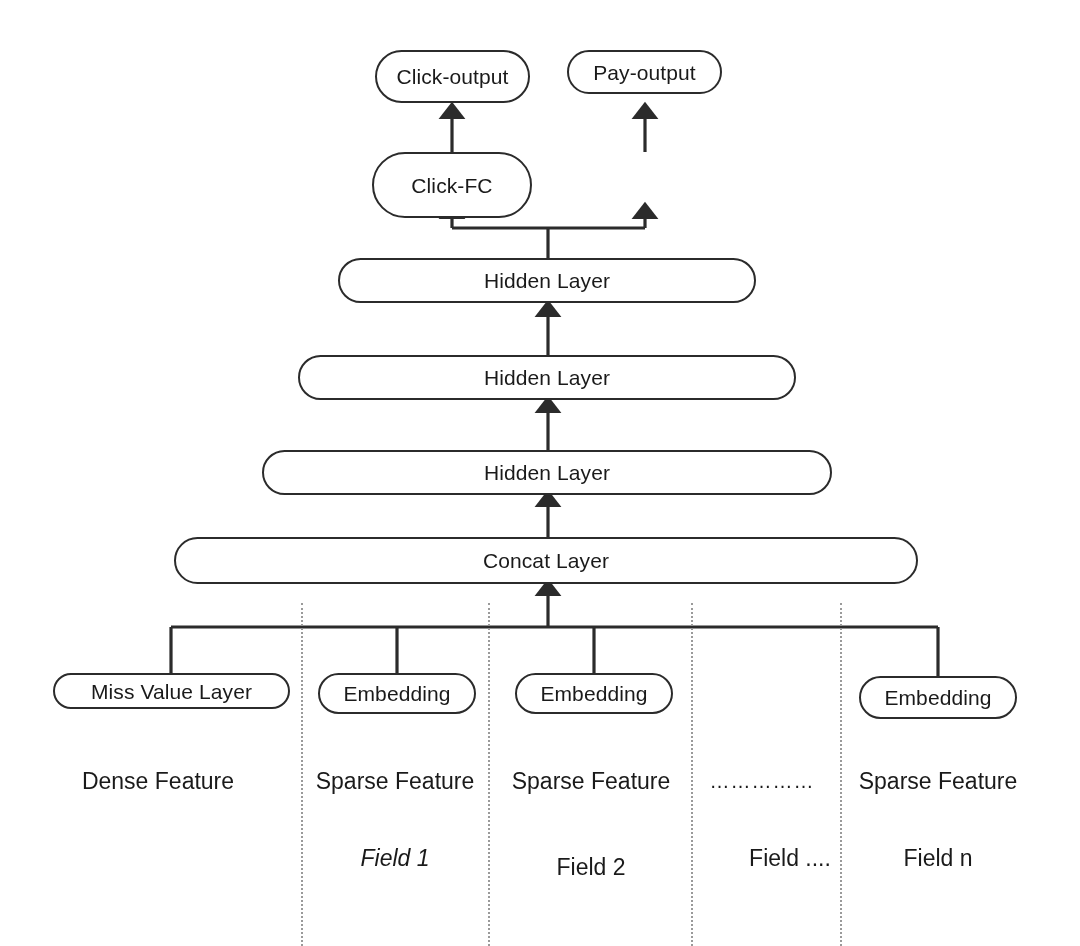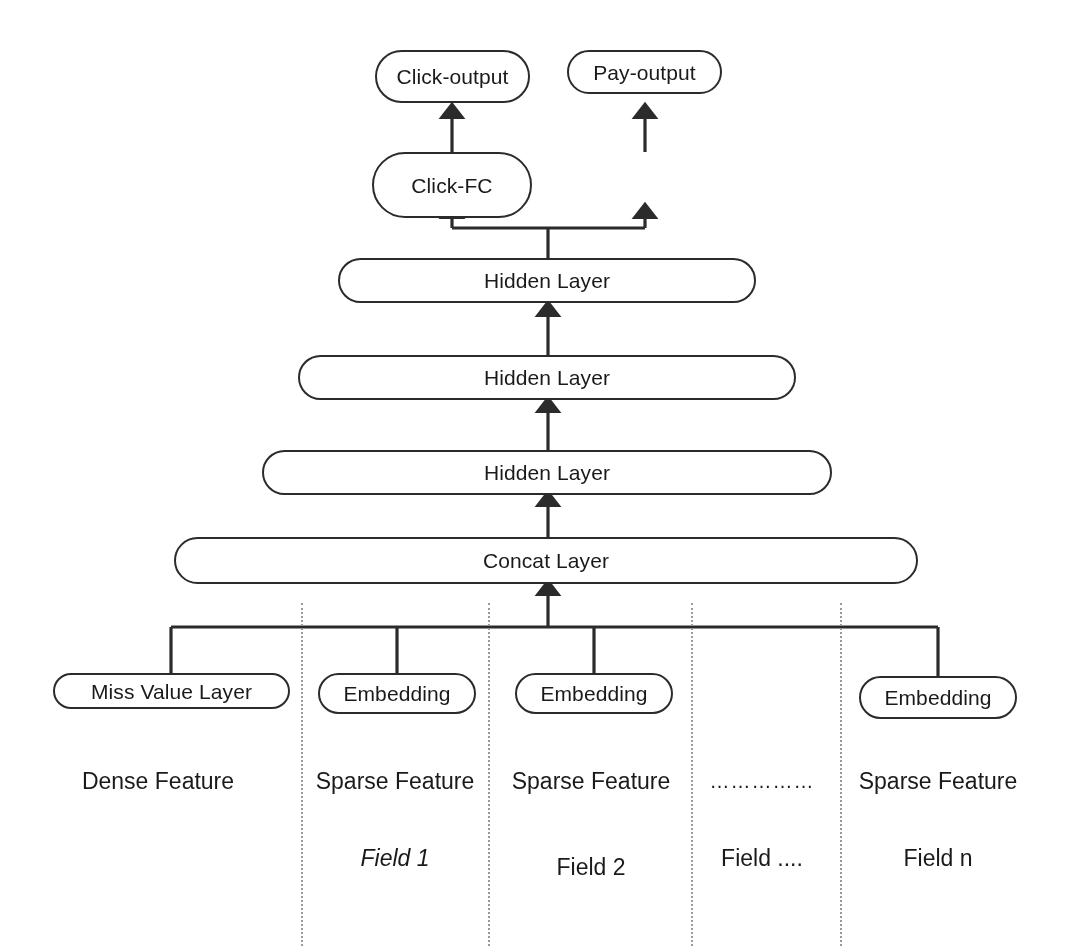--- a/index.html
+++ b/index.html
@@ -156,16 +156,16 @@
   <div class="sep" style="left:840px; top:603px; height:343px;"></div>
 
   <div class="caption" style="left:28px; top:768px; width:260px;">Dense Feature</div>
   <div class="caption" style="left:315px; top:768px; width:160px;">Sparse Feature</div>
   <div class="caption" style="left:511px; top:768px; width:160px;">Sparse Feature</div>
   <div class="caption ellipsis" style="left:700px; top:770px; width:124px;">……………</div>
   <div class="caption" style="left:858px; top:768px; width:160px;">Sparse Feature</div>
 
   <div class="caption" style="left:315px; top:845px; width:160px;font-style:italic;">Field 1</div>
   <div class="caption" style="left:511px; top:845px; width:160px;margin-top:9px;">Field 2</div>
-  <div class="caption" style="left:700px; top:845px; width:124px;">Field ....</div>
+  <div class="caption" style="left:728px; top:845px; width:124px;">Field ....</div>
   <div class="caption" style="left:858px; top:845px; width:160px;">Field n</div>
 
 </div>
 
 </body></html>

